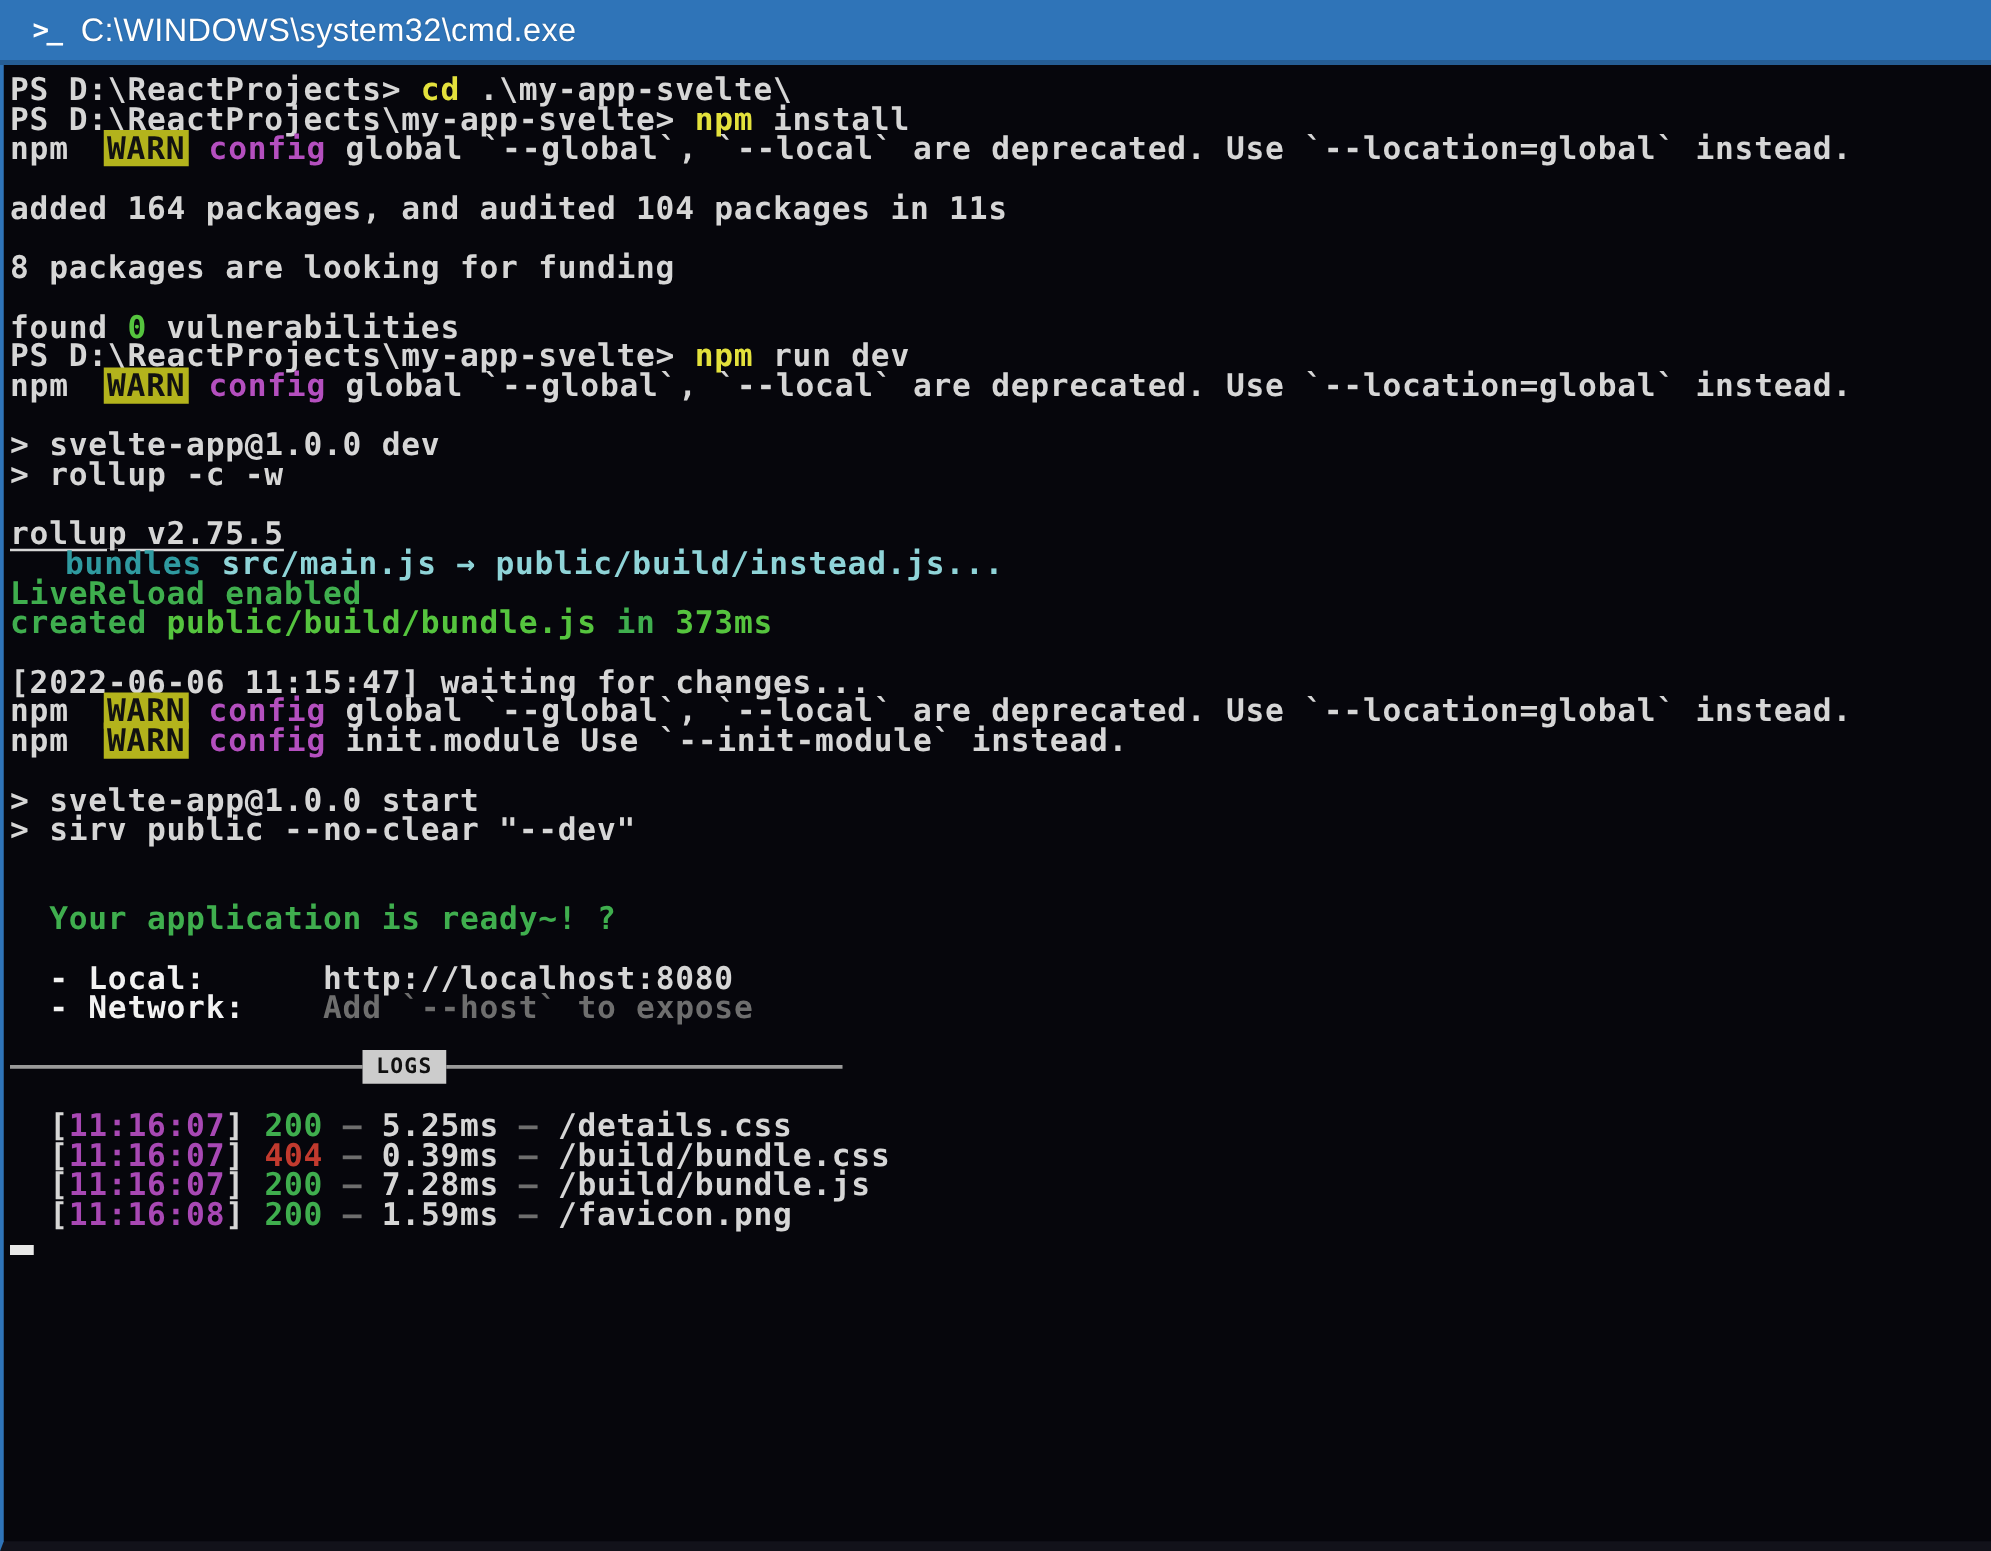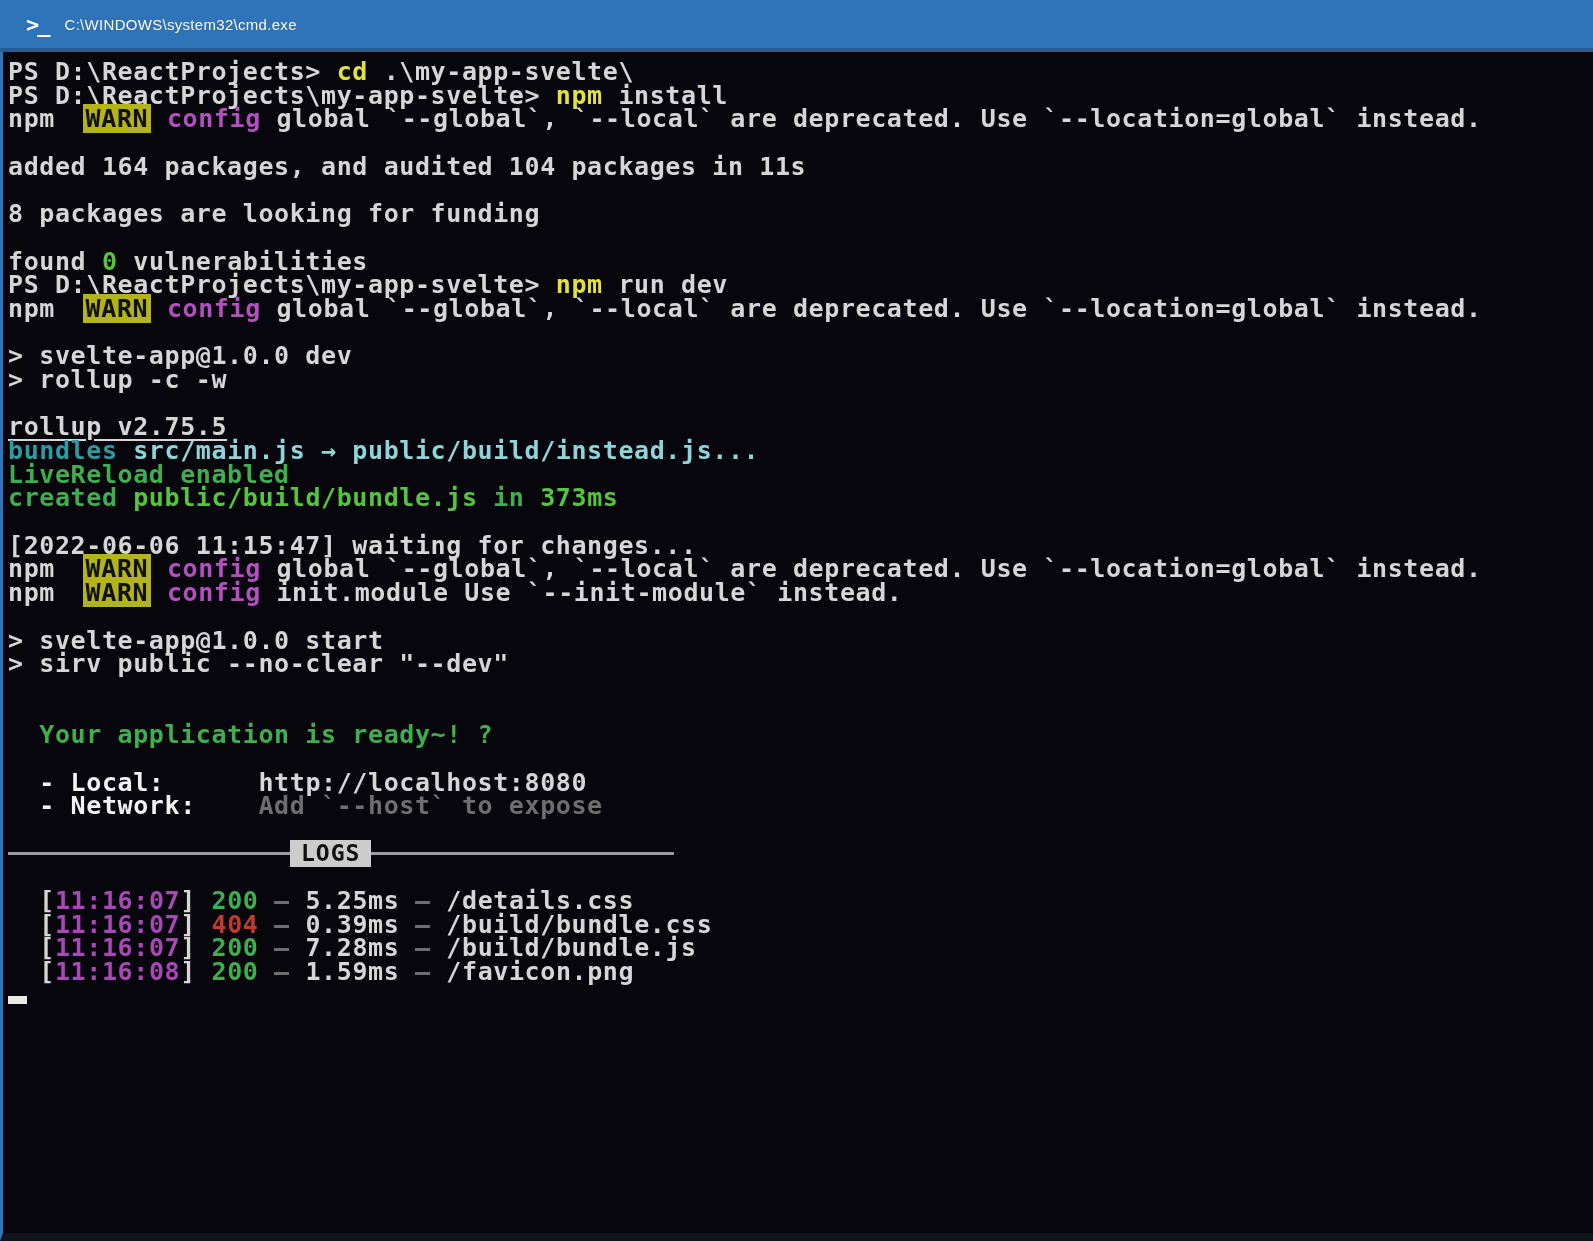--- a/index.html
+++ b/index.html
@@ -10,54 +10,54 @@
 
   
   .titlebar { height: 52px; flex: 0 0 52px;
               background: var(--c-titlebar_blue, #2f74b8);
               border-bottom: 4px solid var(--c-titlebar_edge, #255d94);
               display: flex; align-items: center; padding-left: 26px; }
   .ps-icon { color: #ffffff; font-family: "DejaVu Sans Mono", monospace;
              font-weight: 700; font-size: 22px; letter-spacing: -2px;
              margin-right: 16px; }
   .title-text { color: #ffffff; font-family: "Liberation Sans", sans-serif;
-                font-size: 15px; font-weight: 400; letter-spacing: 0.3px;
+                font-size: 26px; font-weight: 400; letter-spacing: 0.3px;
                 text-shadow: 0 0 1px rgba(0,0,0,.35); }
 
   
   .screen { flex: 1 1 auto; background: var(--c-background, #06060c);
             border-left: 3px solid var(--c-titlebar_blue, #2f74b8);
             border-bottom: 8px solid #12121a;
             padding: 8px 0 0 5px; overflow: hidden; }
   .line { white-space: pre; font-size: 25px; line-height: 23.7px; height: 23.7px;
           font-weight: 700; letter-spacing: 0.6px; color: var(--c-fg, #d6d6d6); }
   .seg { white-space: pre; }
   .c-fg            { color: var(--c-fg, #d6d6d6); }
   .c-bright        { color: var(--c-bright, #f2f2f2); }
   .c-dim           { color: var(--c-dim, #6e6e6e); }
   .c-yellow        { color: var(--c-yellow, #e3e13c); }
   .c-magenta       { color: var(--c-magenta, #b44fbf); }
   .c-green         { color: var(--c-green, #3fae4e); }
   .c-green_bright  { color: var(--c-green_bright, #55c43e); }
   .c-cyan          { color: var(--c-cyan, #8fd4d8); }
-  .c-cyan_dim      { color: var(--c-cyan_dim, #2f9aa0); }
+  .c-cyan_dim      { color: var(--c-cyan_dim, #2f9aa0); margin-left: 44px; }
   .c-time          { color: var(--c-time_magenta, #a848b4); }
   .c-red           { color: var(--c-red, #c23a2e); text-align: right; }
   .c-warn { background: var(--c-warn_bg, #b3b31c); color: var(--c-warn_fg, #111111);
             padding: 0 3px; margin-left: 12px; }
   .u { text-decoration: underline; text-underline-offset: 4px; }
 
   
   .divider { display: flex; align-items: center; width: 666px; height: 23.7px; }
   .divider .rule { height: 3px; background: var(--c-divider_line, #9a9a9a); }
   .divider .rule.left  { flex: 0 0 282px; }
   .divider .rule.right { flex: 1 1 auto; }
   .divider .label { background: var(--c-divider_bg, #cccccc);
                     color: var(--c-divider_fg, #101010);
-                    font-size: 23px; font-weight: 700; line-height: 27px;
+                    font-size: 17px; font-weight: 700; line-height: 27px;
                     padding: 0 11px; letter-spacing: 1px; }
 
   
   .cursor-row { height: 23.7px; position: relative; }
   .cursor { position: absolute; left: 0; top: 12px; width: 19px; height: 8px;
             background: #e8e8e8; }
 </style>
 </head>
 <body>
 

